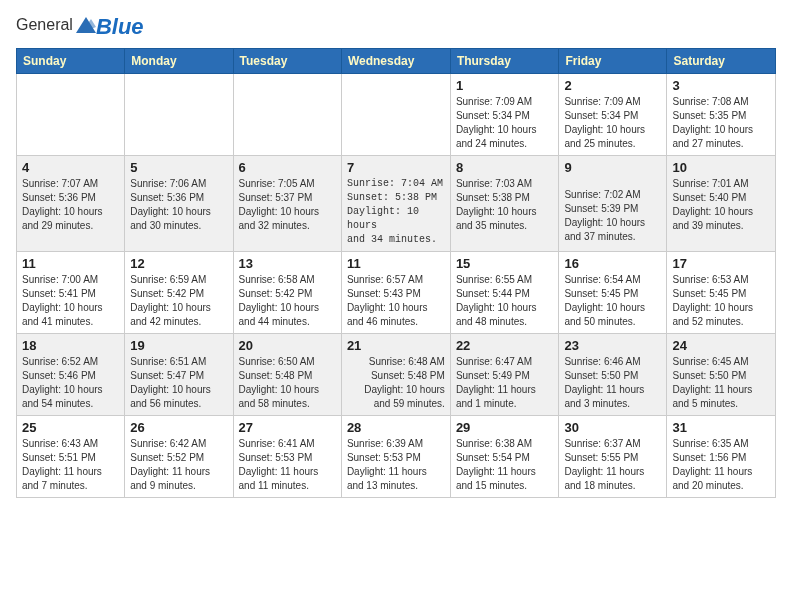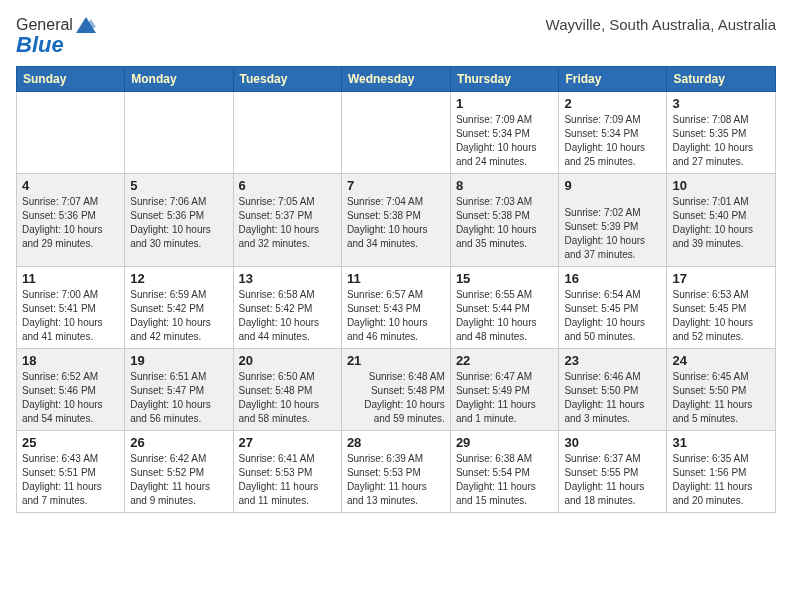--- a/index.html
+++ b/index.html
@@ -11,21 +11,21 @@
       padding: 16px;
     }
     .header {
       display: flex;
       justify-content: space-between;
       align-items: flex-start;
       margin-bottom: 8px;
     }
     .logo {
       display: flex;
-      flex-direction: column;
+      flex-direction: row;
       align-items: flex-start;
     }
     .logo-general { color: #333; }
     .logo-blue { color: #1a6bbf; }
     .title-block {
       text-align: right;
     }
     .month-title {
       font-size: 36px;
       font-weight: bold;
@@ -96,21 +96,20 @@
     <div style="display:flex;align-items:center;">
       <span class="logo-general">General</span>
       <svg width="20" height="16" viewBox="0 0 20 16" style="margin-left:3px;vertical-align:middle;">
         <polygon points="0,16 10,0 20,16" fill="#2a6db5"></polygon>
         <polygon points="5,16 15,2 20,10" fill="#2a6db5" opacity="0.5"></polygon>
       </svg>
     </div>
     <span class="logo-blue" style="font-size:22px;font-weight:bold;color:#1a6bbf;margin-top:-2px;font-style:italic;">Blue</span>
   </div>
   <div class="title-block">
-    <div class="location-title">Wayville, South Australia, Australia</div>
   </div>
 </div>
 
 <table class="calendar">
   <thead>
     <tr>
       <th>Sunday</th>
       <th>Monday</th>
       <th>Tuesday</th>
       <th>Wednesday</th>
@@ -164,21 +163,21 @@
         </td>
         <td>
           <span class="day-num">6</span>
           <div class="day-info" style="white-space: pre-line;">Sunrise: 7:05 AM
 Sunset: 5:37 PM
 Daylight: 10 hours
 and 32 minutes.</div>
         </td>
         <td>
           <span class="day-num">7</span>
-          <div class="day-info" style="white-space: pre-line;">Sunrise: 7:04 AM
+          <div class="day-info" style="white-space: pre-line; font-family: Liberation Mono, monospace;">Sunrise: 7:04 AM
 Sunset: 5:38 PM
 Daylight: 10 hours
 and 34 minutes.</div>
         </td>
         <td>
           <span class="day-num">8</span>
           <div class="day-info" style="white-space: pre-line;">Sunrise: 7:03 AM
 Sunset: 5:38 PM
 Daylight: 10 hours
 and 35 minutes.</div>

